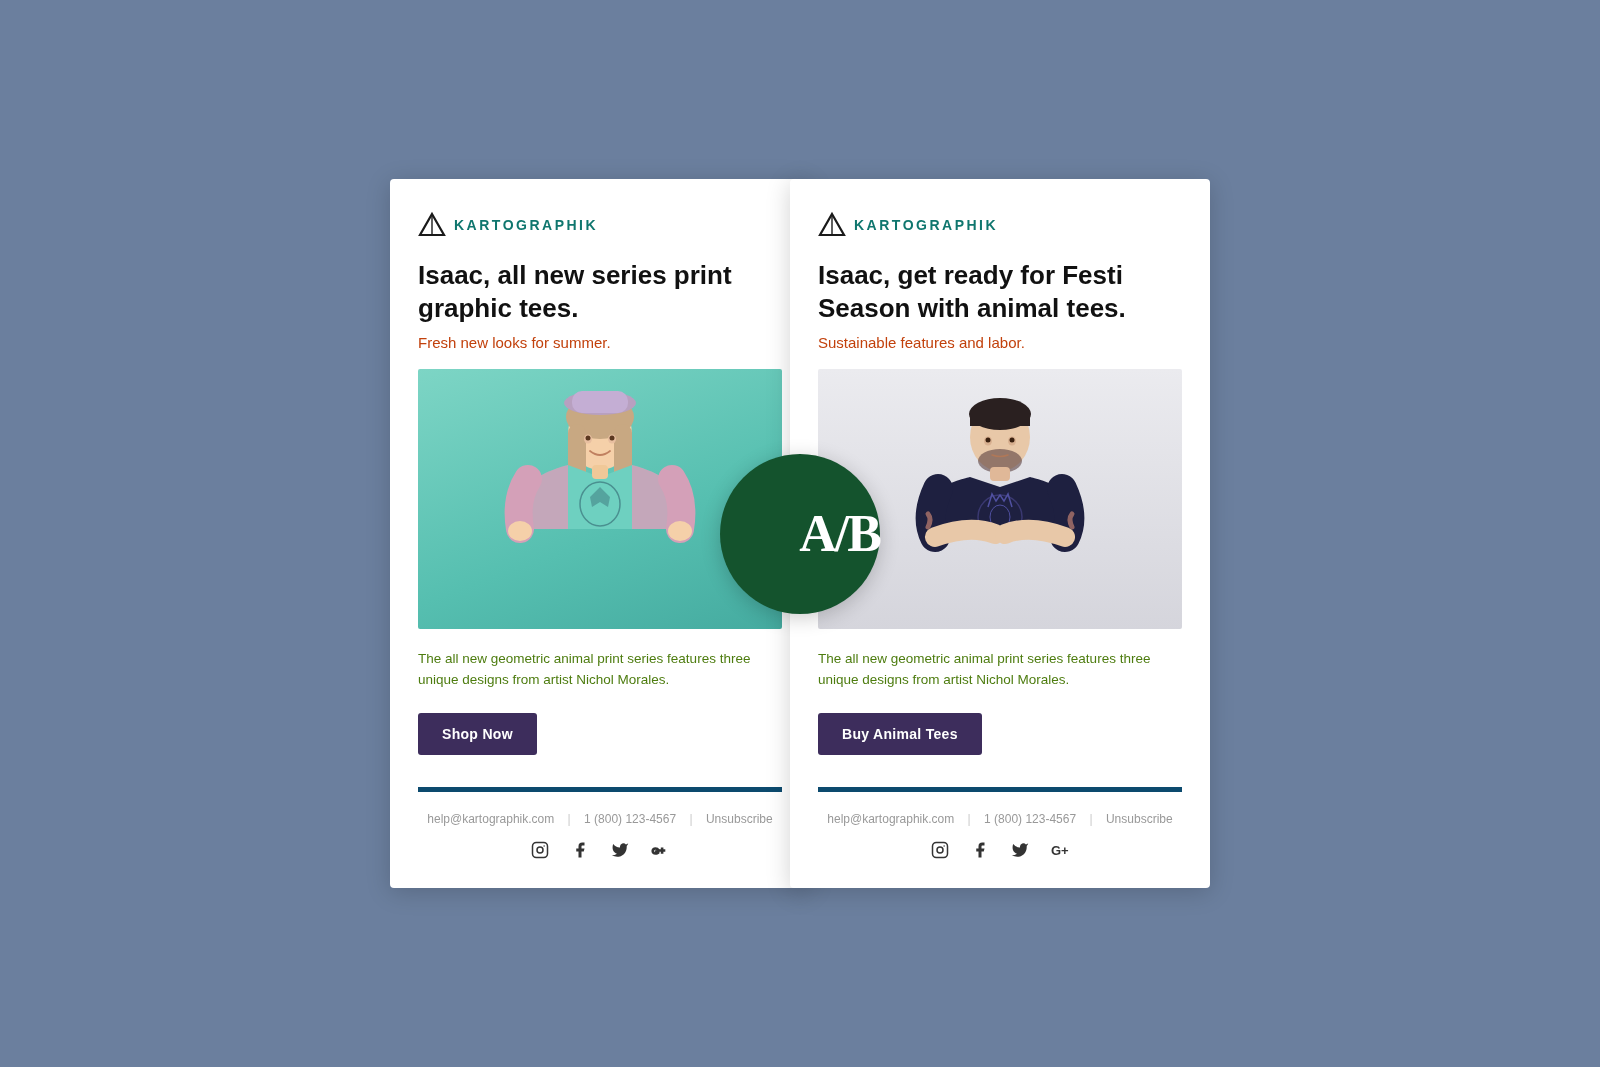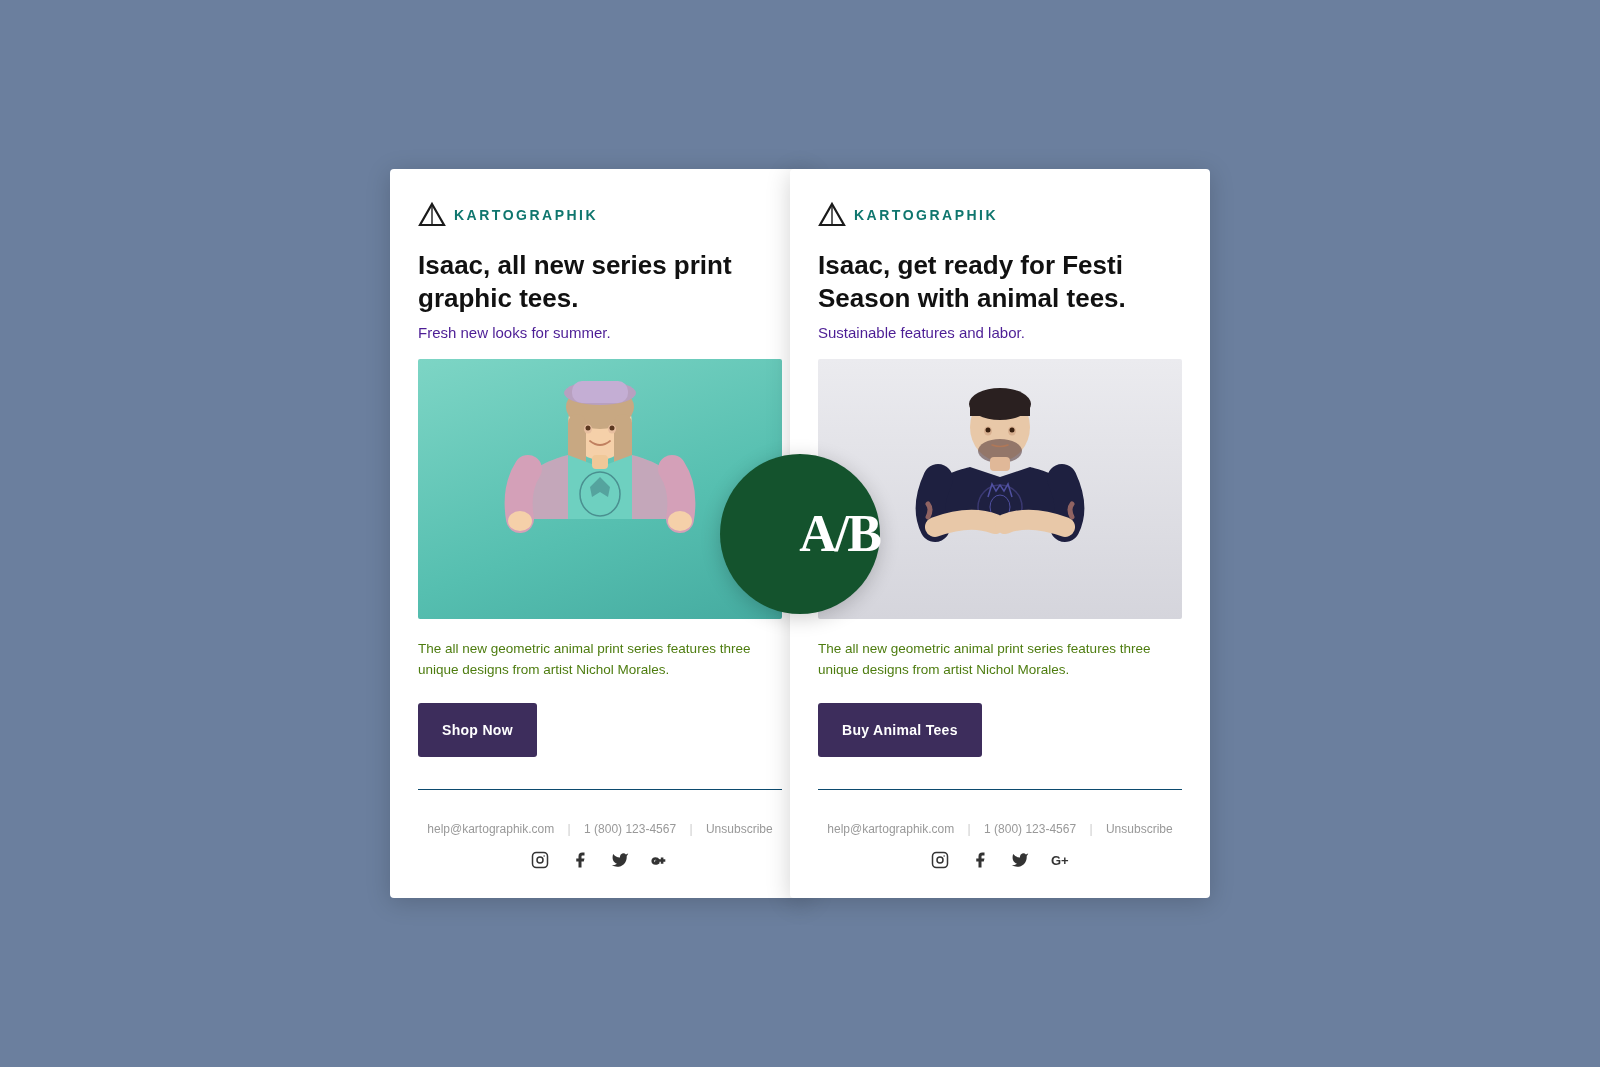--- a/index.html
+++ b/index.html
@@ -64,21 +64,21 @@
     .email-heading {
       font-size: 26px;
       font-weight: 800;
       color: #111111;
       line-height: 1.25;
       margin-bottom: 10px;
     }
 
     .email-subheading {
       font-size: 15px;
-      color: #4c1d95;
+      color: #c2410c;
       margin-bottom: 18px;
     }
 
     .product-image-area {
       width: 100%;
       height: 260px;
       overflow: hidden;
       margin-bottom: 20px;
       border-radius: 2px;
     }
@@ -89,32 +89,32 @@
       line-height: 1.55;
       margin-bottom: 22px;
     }
 
     .cta-button {
       display: inline-block;
       background-color: #3d2d5c;
       color: #ffffff;
       font-size: 14px;
       font-weight: 600;
-      padding: 19px 24px;
+      padding: 13px 24px;
       border: none;
       border-radius: 3px;
       cursor: pointer;
       letter-spacing: 0.3px;
       margin-bottom: 32px;
       text-decoration: none;
     }
 
     .footer-area {
-      border-top: 1px solid #0c4a6e;
-      padding-top: 32px;
+      border-top: 5px solid #0c4a6e;
+      padding-top: 20px;
     }
 
     .footer-links {
       text-align: center;
       font-size: 12px;
       color: #999999;
       margin-bottom: 14px;
     }
 
     .footer-links span {

